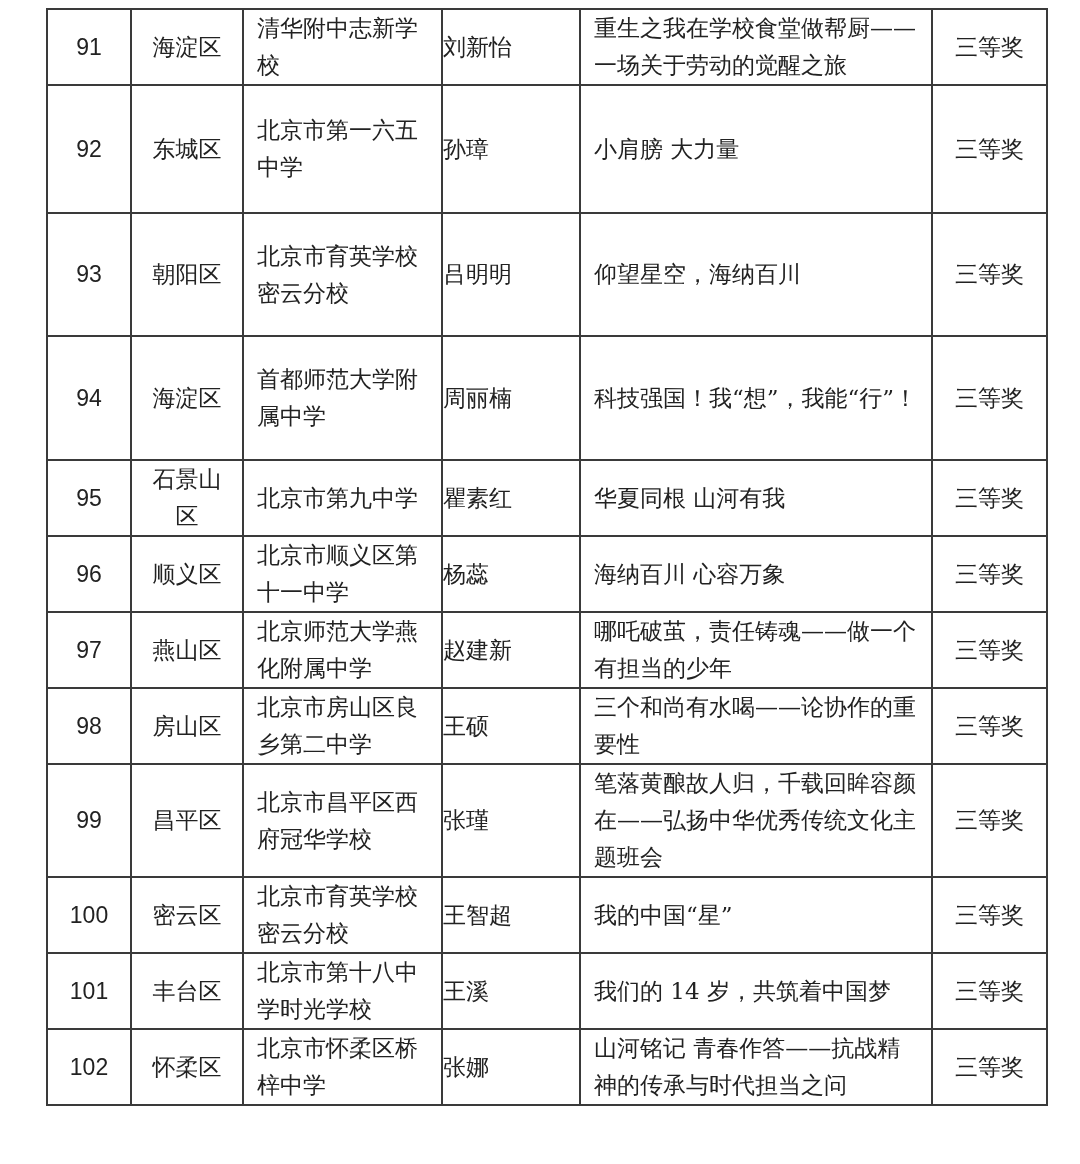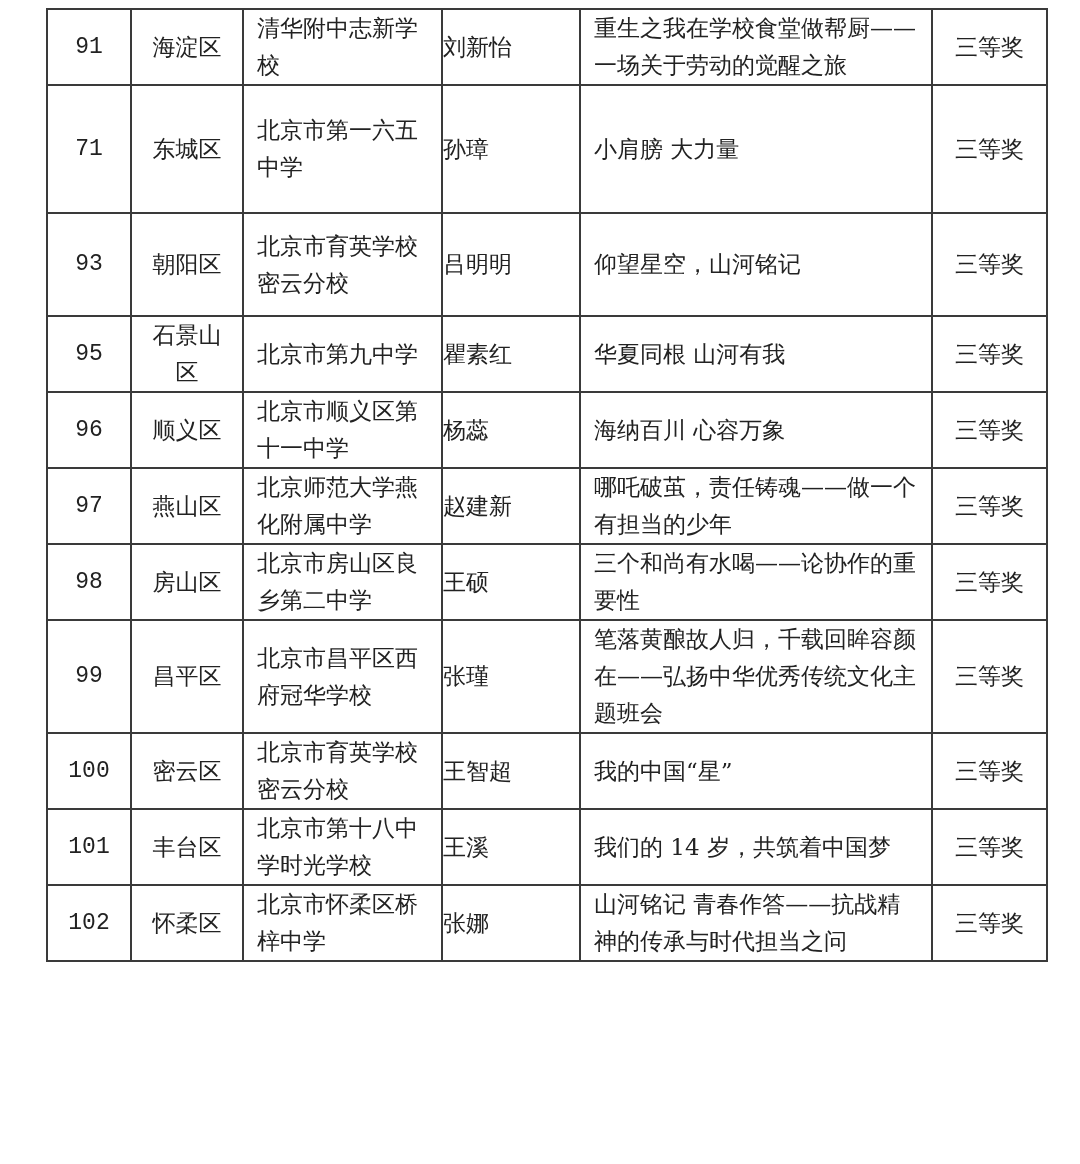--- a/index.html
+++ b/index.html
@@ -25,21 +25,21 @@
   }
   .award-table td {
     border: 2px solid #3a3a3a;
     font-size: 23px;
     line-height: 37px;
     padding: 0;
     vertical-align: middle;
     box-sizing: border-box;
     word-break: break-all;
   }
-  .c-no     { width: 84px;  text-align: center; font-family: Liberation Mono, monospace; }
+  .c-no     { width: 84px;  text-align: center; font-family: Liberation Sans, sans-serif; }
   .c-dist   { width: 112px; text-align: center; }
   .c-school { width: 199px; text-align: left; padding-left: 13px !important; padding-right: 6px !important; }
   .c-name   { width: 138px; text-align: left; }
   .c-title  { width: 352px; text-align: left; padding-left: 13px !important; padding-right: 8px !important; }
   .c-award  { width: 115px; text-align: center; }
   .dist-wrap { display: inline-block; width: 80px; text-align: center; }
 </style>
 </head>
 <body>
 
@@ -56,33 +56,41 @@
 
   <tr style="height: 75px;">
       <td class="c-no">91</td>
       <td class="c-dist"><span class="dist-wrap">海淀区</span></td>
       <td class="c-school">清华附中志新学校</td>
       <td class="c-name">刘新怡</td>
       <td class="c-title">重生之我在学校食堂做帮厨——一场关于劳动的觉醒之旅</td>
       <td class="c-award">三等奖</td>
     </tr>
       <tr style="height: 128px;">
-      <td class="c-no">71</td>
+      <td class="c-no">92</td>
       <td class="c-dist"><span class="dist-wrap">东城区</span></td>
       <td class="c-school">北京市第一六五中学</td>
       <td class="c-name">孙璋</td>
       <td class="c-title">小肩膀 大力量</td>
       <td class="c-award">三等奖</td>
     </tr>
-      <tr style="height: 103px;">
+      <tr style="height: 123px;">
       <td class="c-no">93</td>
       <td class="c-dist"><span class="dist-wrap">朝阳区</span></td>
       <td class="c-school">北京市育英学校密云分校</td>
       <td class="c-name">吕明明</td>
-      <td class="c-title">仰望星空，山河铭记</td>
+      <td class="c-title">仰望星空，海纳百川</td>
+      <td class="c-award">三等奖</td>
+    </tr>
+      <tr style="height: 124px;">
+      <td class="c-no">94</td>
+      <td class="c-dist"><span class="dist-wrap">海淀区</span></td>
+      <td class="c-school">首都师范大学附属中学</td>
+      <td class="c-name">周丽楠</td>
+      <td class="c-title">科技强国！我“想”，我能“行”！</td>
       <td class="c-award">三等奖</td>
     </tr>
       <tr style="height: 75px; border-radius: 22px;">
       <td class="c-no">95</td>
       <td class="c-dist"><span class="dist-wrap">石景山区</span></td>
       <td class="c-school">北京市第九中学</td>
       <td class="c-name">瞿素红</td>
       <td class="c-title">华夏同根 山河有我</td>
       <td class="c-award">三等奖</td>
     </tr>

